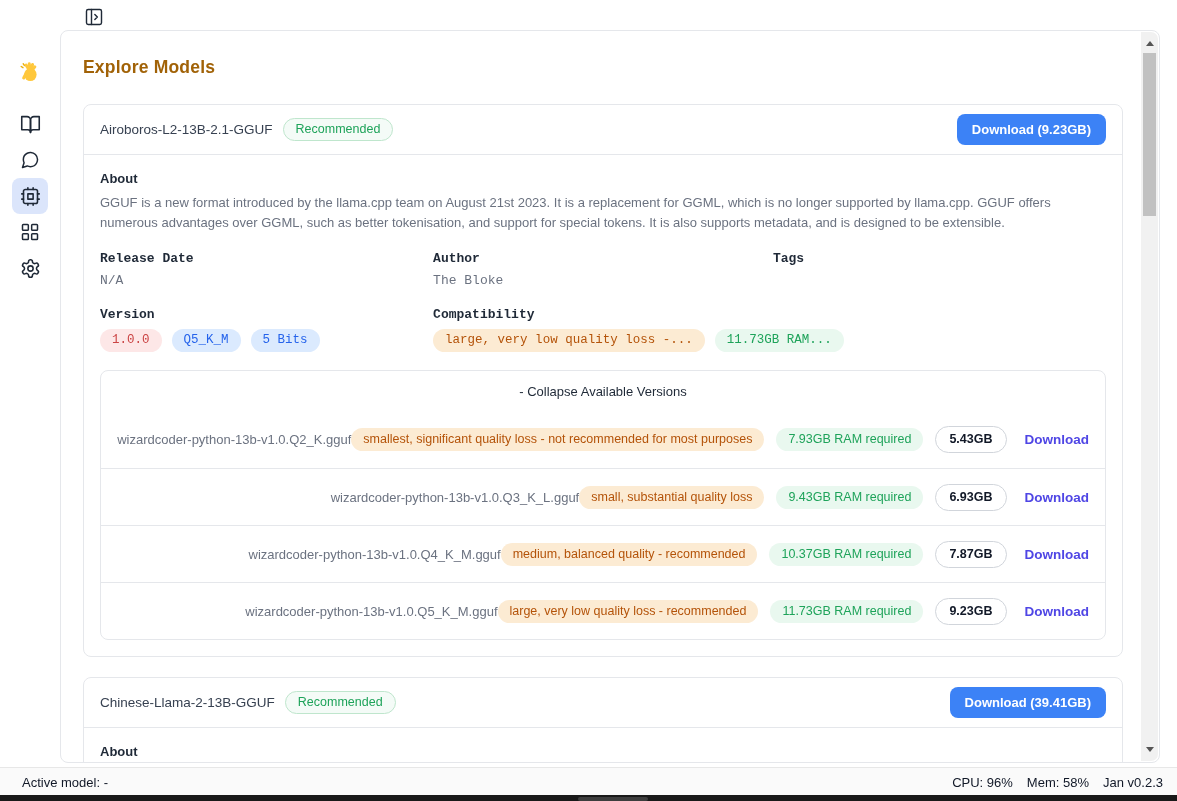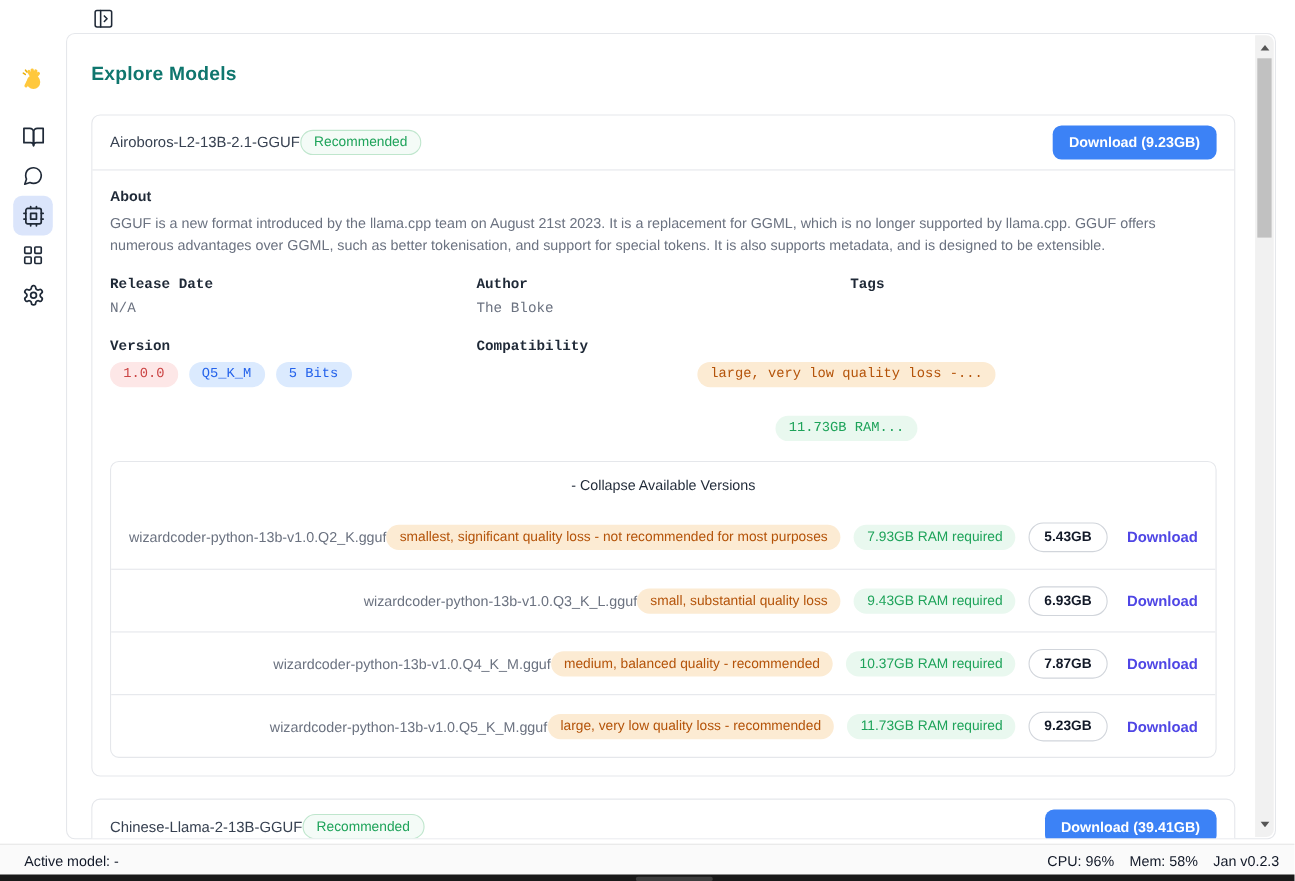--- a/index.html
+++ b/index.html
@@ -22,45 +22,45 @@
   .side-item.active { background: #dbe5fb; }
   .side-item svg { display: block; }
 
   
   .panel {
     position: absolute; left: 60px; top: 30px; width: 1100px; height: 733px;
     background: #ffffff; border: 1px solid #e5e7eb; border-radius: 8px;
     overflow: hidden;
   }
   .panel-content { padding: 26px 36px 0 22px; }
-  .page-title { font-size: 17.5px; font-weight: 700; color: #0f766e; letter-spacing: .2px; margin-bottom: 26px; }
+  .page-title { font-size: 17.5px; font-weight: 700; color: #a16207; letter-spacing: .2px; margin-bottom: 26px; }
 
   
   .card { border: 1px solid #e5e7eb; border-radius: 8px; background: #fff; }
   .card + .card { margin-top: 20px; }
   .card-header { display: flex; align-items: center; justify-content: space-between; padding: 9px 16px; min-height: 48px; }
-  .card-header-left { display: flex; align-items: center; }
+  .card-header-left { display: flex; align-items: center; gap: 10px; }
   .model-name { font-size: 13.5px; color: #374151; }
   .badge-rec { font-size: 12.5px; color: #1ea35a; background: #f4fbf7; border: 1px solid #bfe6cd; border-radius: 999px; padding: 3px 12px 4px; }
   .dl-btn { background: #3c82f6; color: #fff; font-weight: 700; font-size: 13px; border: none; border-radius: 8px; padding: 8px 15px; cursor: pointer; font-family: inherit; }
   .card-divider { border-top: 1px solid #e5e7eb; }
   .card-body { padding: 16px; }
 
   .sec-label { font-size: 13px; font-weight: 700; color: #1f2937; margin-bottom: 7px; }
   .about-text { font-size: 13px; color: #6b7280; line-height: 19.5px; }
 
   .meta-grid { display: grid; grid-template-columns: 1fr 1.02fr 1fr; margin-top: 19px; row-gap: 19px; font-family: Liberation Mono, monospace; }
   .meta-val { font-size: 13px; color: #6b7280; }
   .pill-row { display: flex; gap: 10px; align-items: center; }
   .pill { font-size: 12.5px; border-radius: 999px; padding: 4px 12px 5px; white-space: nowrap; }
   .pill-red    { background: #fde7e7; color: #c2410c; color: #cb4444; }
   .pill-blue   { background: #dbeafe; color: #2563eb; }
   .pill-orange { background: #fcebd3; color: #b45309; }
   .pill-green  { background: #e9f8ef; color: #1ea35a; }
-  .compat-row { gap: 26px; flex-direction: column; }
+  .compat-row { gap: 10px; }
 
   
   .versions-table { margin-top: 18px; border: 1px solid #e5e7eb; border-radius: 8px; overflow: hidden; }
   .vt-header { text-align: center; padding: 13px 10px 12px; font-size: 13px; color: #1f2937; cursor: pointer; }
   .vt-row { display: flex; align-items: center; padding: 10px 16px; min-height: 57px; text-align: right; }
   .vt-row + .vt-row { border-top: 1px solid #e5e7eb; }
   .vt-file { flex: 1; font-size: 13px; color: #6b7280; }
   .vt-right { display: flex; align-items: center; gap: 12px; }
   .size-pill { border: 1px solid #d1d5db; border-radius: 999px; padding: 5px 13px 6px; font-size: 12.5px; font-weight: 700; color: #111827; background: #fff; }
   .dl-link { color: #4f46e5; font-weight: 700; font-size: 13.5px; margin-left: 6px; cursor: pointer; text-decoration: none; }

